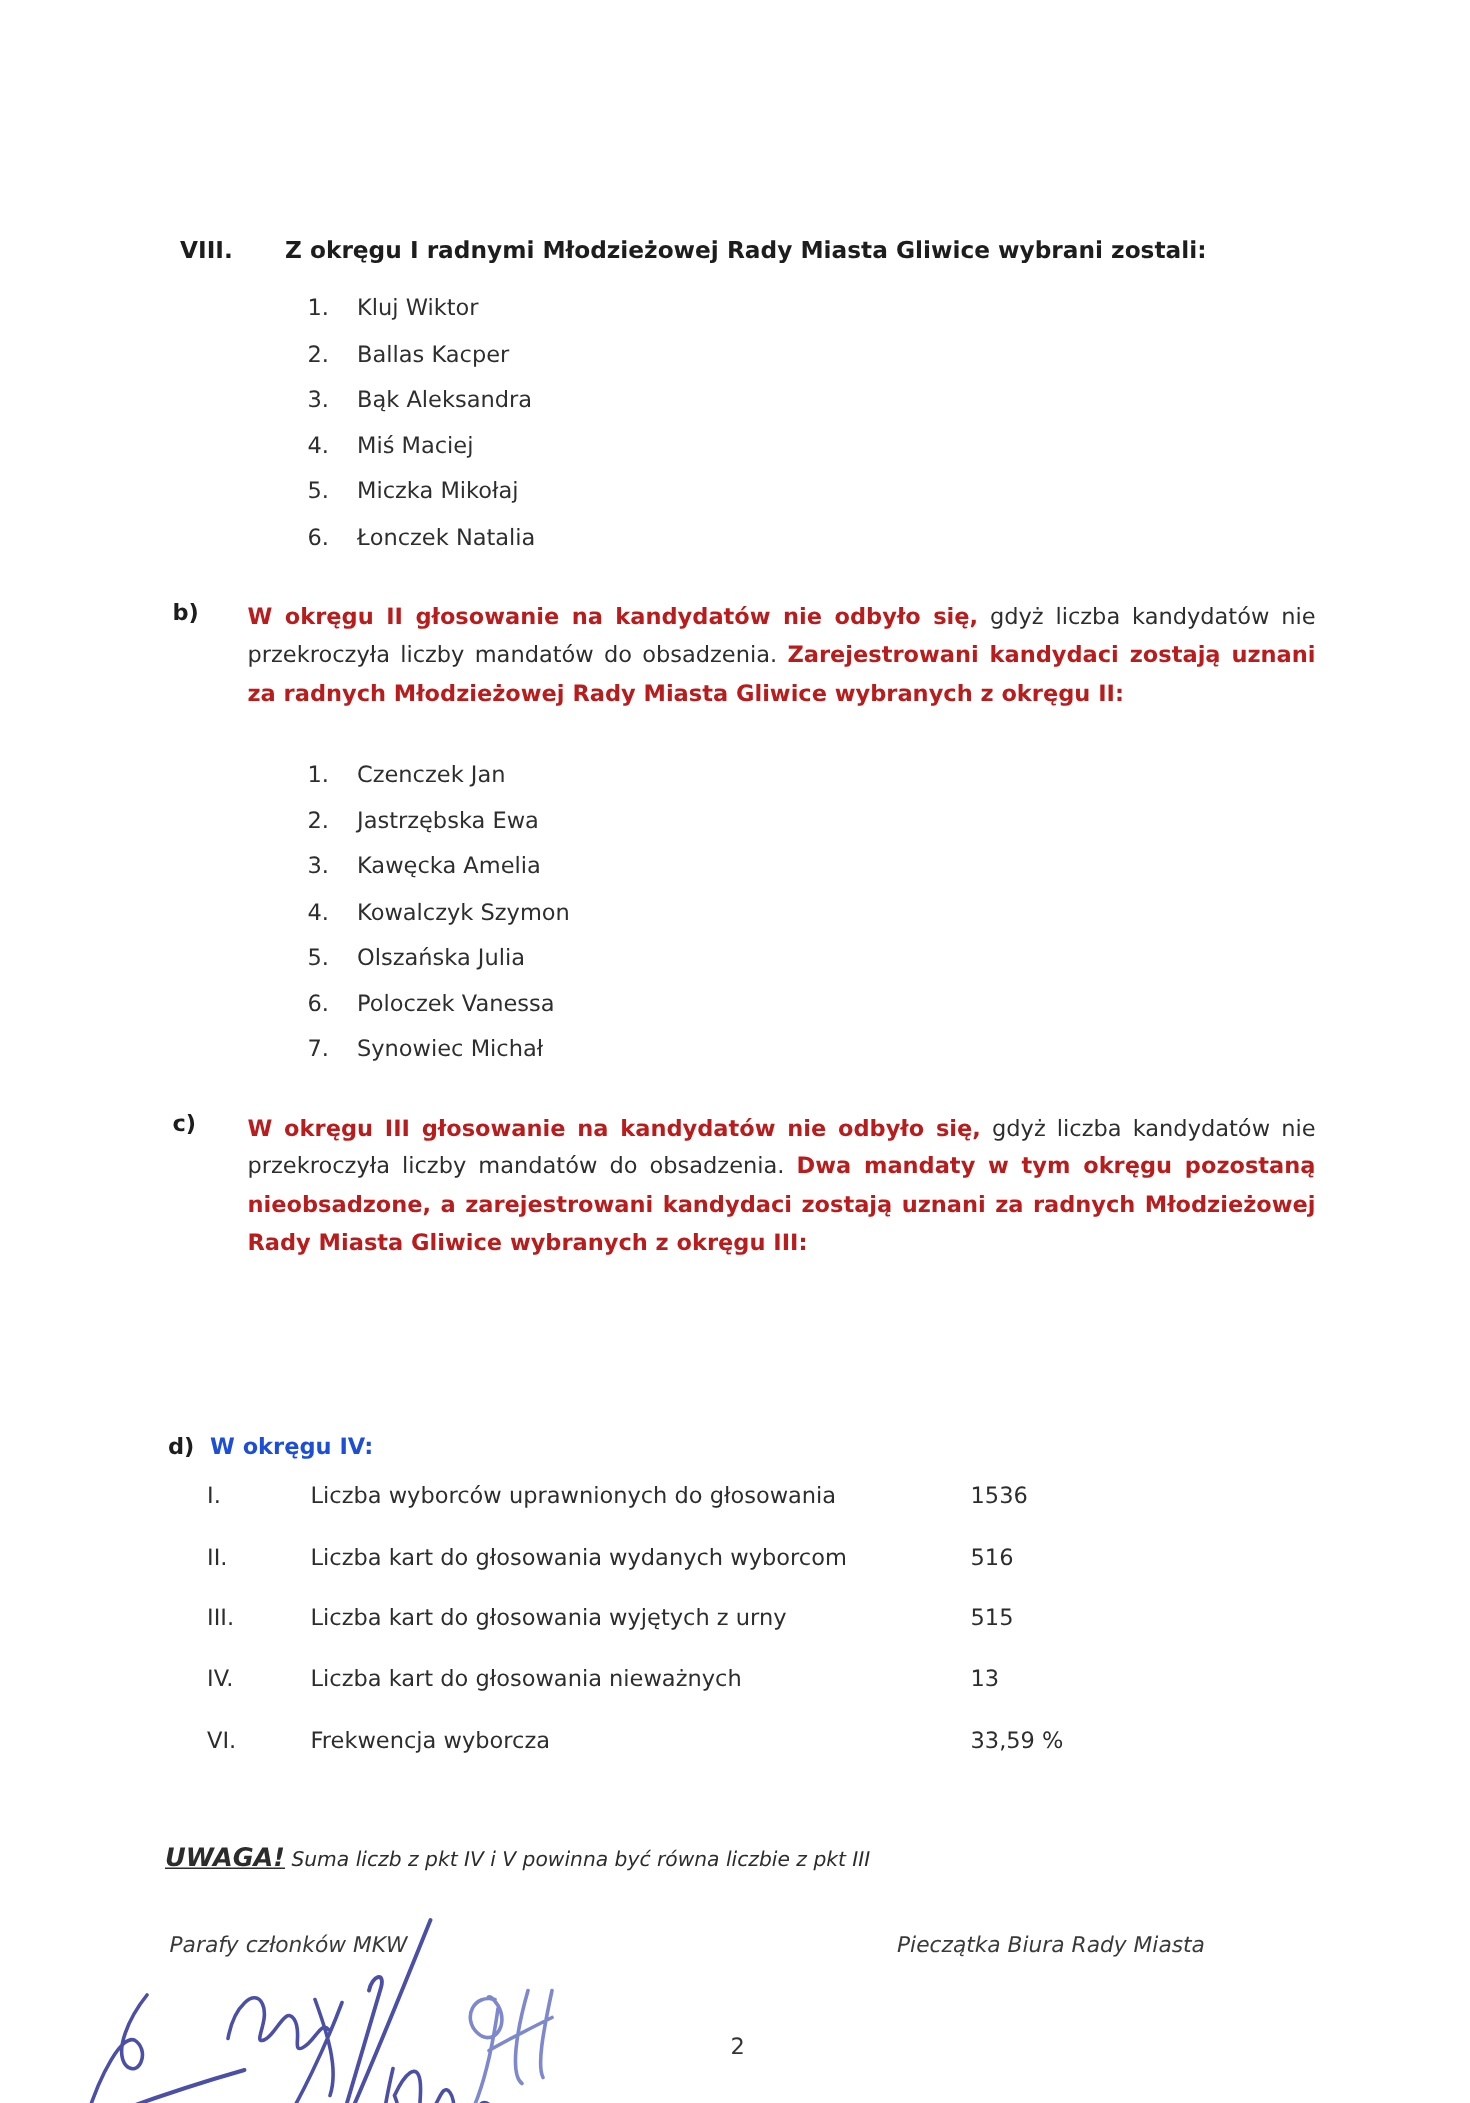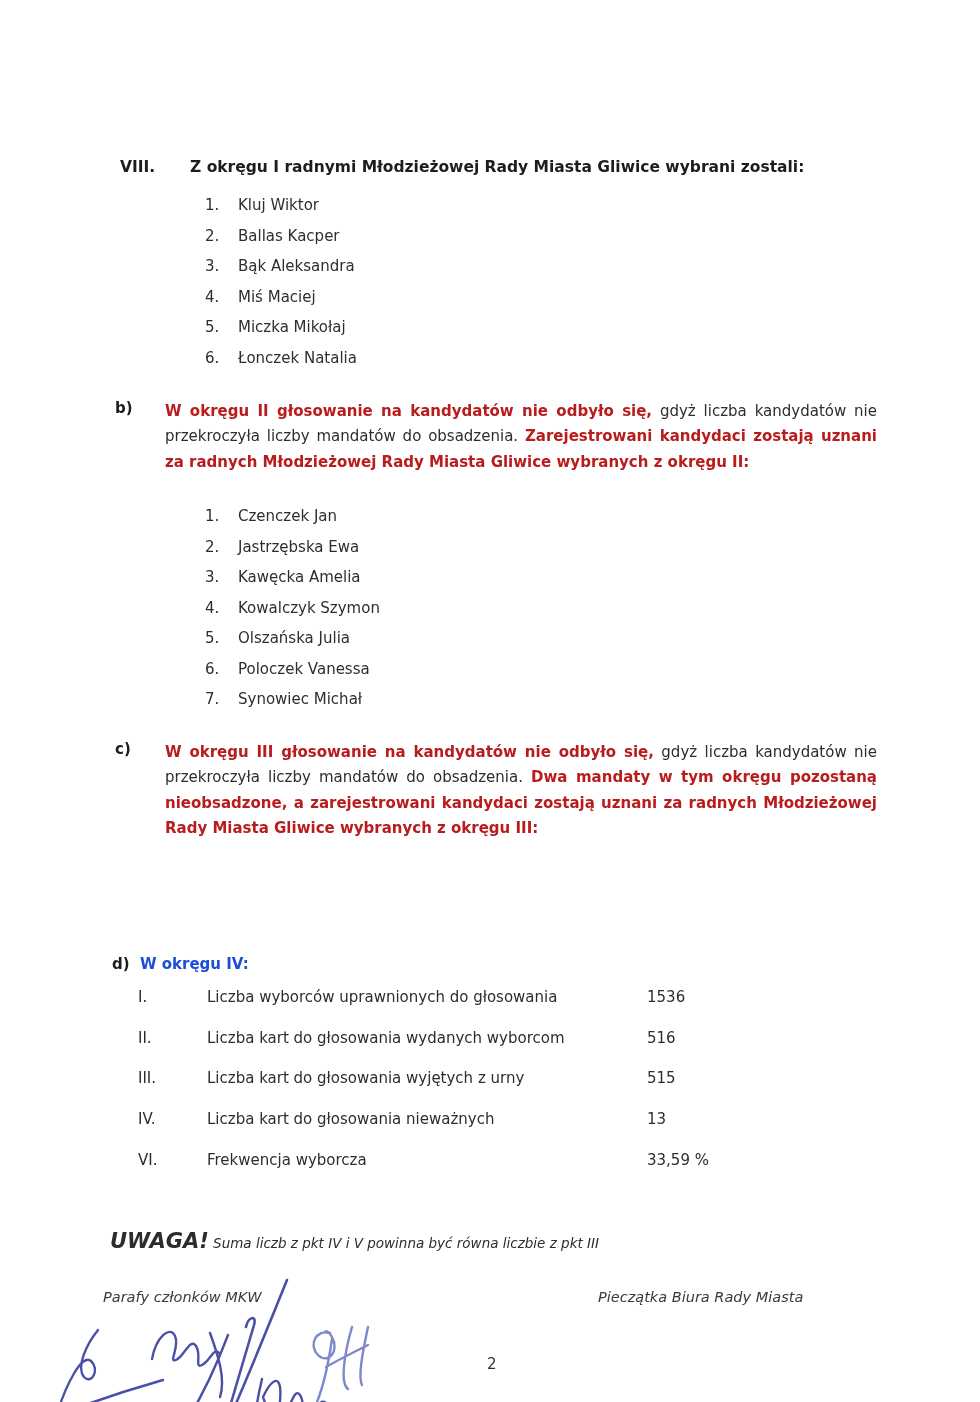--- a/index.html
+++ b/index.html
@@ -25,24 +25,24 @@
   #label-d{top:918px;left:112px;}
   #head-d{position:absolute;left:140px;top:918px;font-size:15px;font-weight:bold;color:#1d4ed8;}
   
   .vote-table{position:absolute;left:138px;top:951px;width:760px;text-decoration:underline;}
   .vote-row{height:40.7px;white-space:nowrap;font-size:15px;color:#2d2d2d;}
   .vote-row .t-num{display:inline-block;width:69px;vertical-align:top;}
   .vote-row .t-label{display:inline-block;width:440px;vertical-align:top;}
   .vote-row .t-value{display:inline-block;vertical-align:top;}
   
   .note{position:absolute;left:110px;top:1192px;font-style:italic;color:#2c2c2c;font-size:13.5px;white-space:nowrap;}
-  .note .note-bold{font-weight:bold;font-size:21px;}
+  .note .note-bold{font-weight:bold;font-size:17px;text-decoration:underline;}
   
   .footer-label{position:absolute;top:1252px;font-style:italic;font-size:14.5px;color:#3a3a3a;white-space:nowrap;}
-  #parafy-label{left:103px;}
+  #parafy-label{left:113px;}
   #pieczatka-label{left:598px;}
   .stamp{
     position:absolute;left:600px;top:1285px;width:235px;text-align:center;
     font-size:15.5px;line-height:21px;letter-spacing:0.5px;opacity:0.92;
     text-shadow:0 0 1.2px rgba(223,101,148,0.65);white-space:nowrap;
   }
   .page-number{position:absolute;left:487px;top:1318px;font-size:15px;color:#333333;}
   .signatures{position:absolute;left:0;top:1230px;width:440px;height:172px;}
   .signatures path{fill:none;stroke-linecap:round;stroke-linejoin:round;}
 </style>

